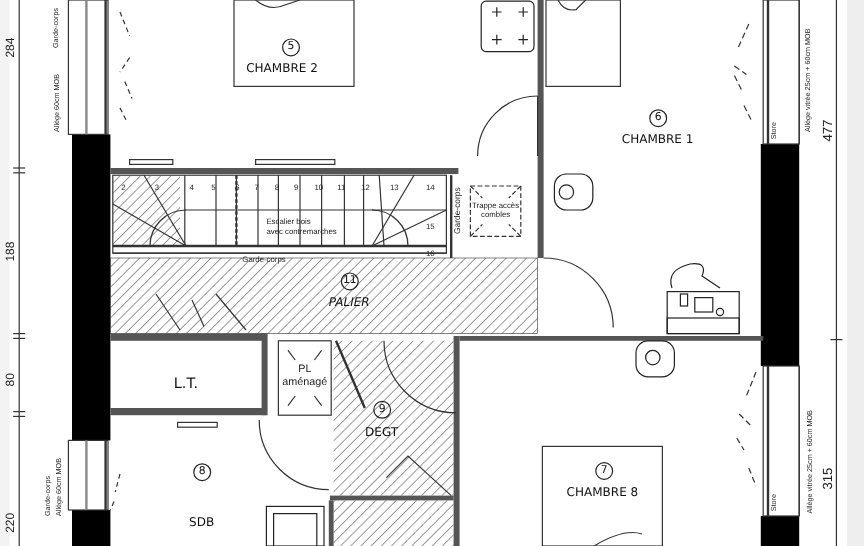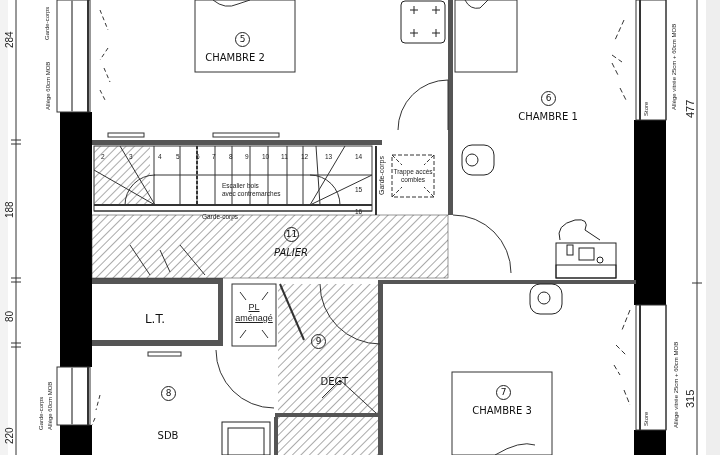--- a/index.html
+++ b/index.html
@@ -181,33 +181,33 @@
   </g>
 </svg>
 
 <div class="num" style="left:235px;top:32px;">5</div>
 <div class="lbl" style="left:195px;top:52px;width:80px;">CHAMBRE 2</div>
 
 <div class="num" style="left:541px;top:91px;">6</div>
 <div class="lbl" style="left:498px;top:111px;width:100px;">CHAMBRE 1</div>
 
 <div class="num" style="left:496px;top:385px;">7</div>
-<div class="lbl" style="left:452px;top:405px;width:100px;">CHAMBRE 3</div>
+<div class="lbl" style="left:452px;top:405px;width:100px;">CHAMBRE 8</div>
 
 <div class="num" style="left:161px;top:386px;">8</div>
 <div class="lbl" style="left:138px;top:430px;width:60px;">SDB</div>
 
 <div class="num" style="left:311px;top:334px;">9</div>
-<div class="lbl" style="left:288px;top:376px;width:60px;text-align:right;">DEGT</div>
+<div class="lbl" style="left:288px;top:355px;width:60px;">DEGT</div>
 
 <div class="num" style="left:284px;top:227px;">11</div>
 <div class="lbl" style="left:260px;top:247px;width:62px;font-style:italic;">PALIER</div>
 
 <div class="lbl" style="left:125px;top:312px;width:60px;font-size:12px;">L.T.</div>
-<div class="note" style="left:230px;top:302px;width:48px;white-space:normal;font-size:9px;line-height:11px;text-decoration:underline;">PL aménagé</div>
+<div class="note" style="left:230px;top:302px;width:48px;white-space:normal;font-size:9px;line-height:11px;">PL aménagé</div>
 
 <div class="note" style="left:222px;top:182px;width:70px;text-align:left;">
   <div>Escalier bois</div>
   <div>avec contremarches</div>
 </div>
 <span class="stair-n" style="left:101px;top:153px;">2</span>
 <span class="stair-n" style="left:129px;top:153px;">3</span>
 <span class="stair-n" style="left:158px;top:153px;">4</span>
 <span class="stair-n" style="left:176px;top:153px;">5</span>
 <span class="stair-n" style="left:196px;top:153px;">6</span>

